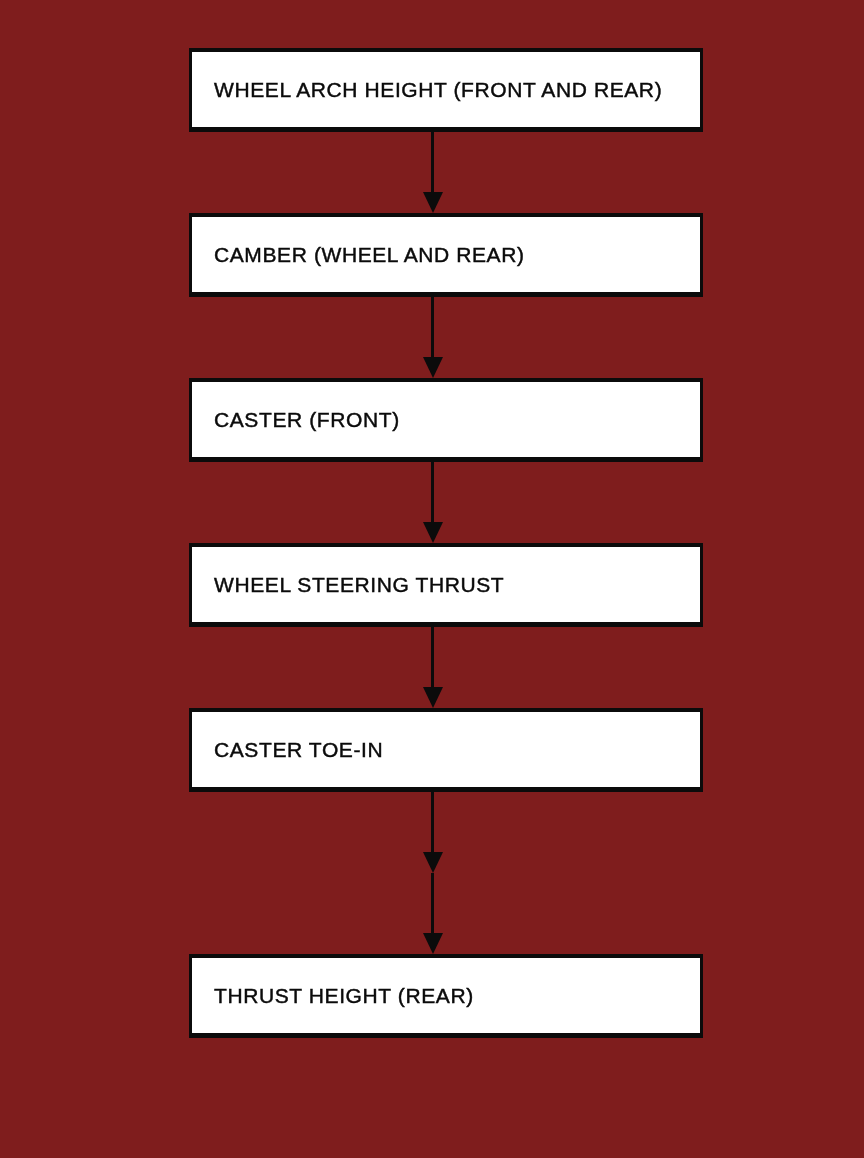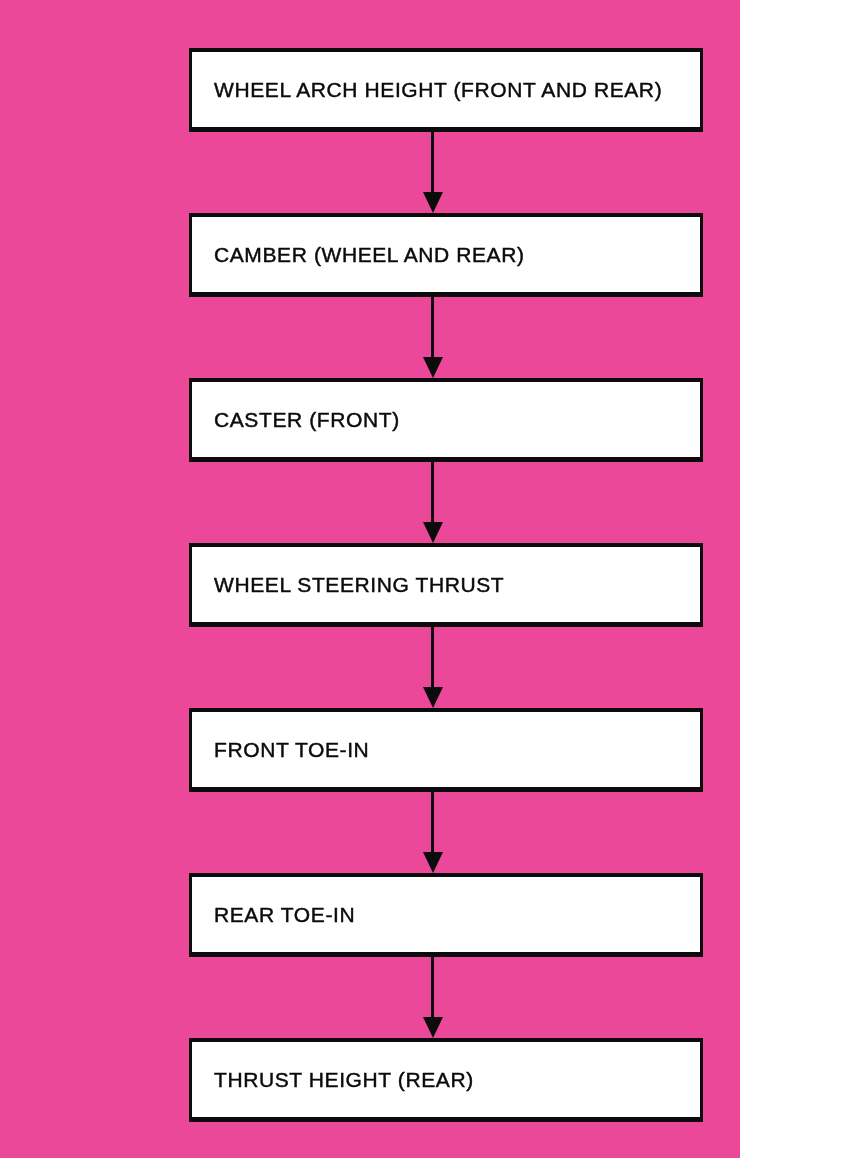--- a/index.html
+++ b/index.html
@@ -2,23 +2,23 @@
 <html><head>
 <meta charset="utf-8">
 <style>
   html, body {
     margin: 0;
     padding: 0;
     background: #ffffff;
   }
   .canvas {
     position: relative;
-    width: 740px;
+    width: 864px;
     height: 1158px;
-    background: #ec4899;
+    background: #7f1d1d;
     overflow: hidden;
     font-family: "Liberation Sans", "DejaVu Sans", sans-serif;
   }
   .flow {
     position: absolute;
     left: 189px;
     top: 48px;
     width: 514px;
     display: flex;
     flex-direction: column;
@@ -103,31 +103,28 @@
     <div class="node">
       <span class="node-label">WHEEL STEERING THRUST</span>
     </div>
 
     <div class="connector">
       <span class="shaft"></span>
       <span class="head"></span>
     </div>
 
     <div class="node">
-      <span class="node-label">FRONT TOE-IN</span>
+      <span class="node-label">CASTER TOE-IN</span>
     </div>
 
     <div class="connector">
       <span class="shaft"></span>
       <span class="head"></span>
     </div>
 
-    <div class="node">
-      <span class="node-label">REAR TOE-IN</span>
-    </div>
 
     <div class="connector">
       <span class="shaft"></span>
       <span class="head"></span>
     </div>
 
     <div class="node">
       <span class="node-label">THRUST HEIGHT (REAR)</span>
     </div>
 

